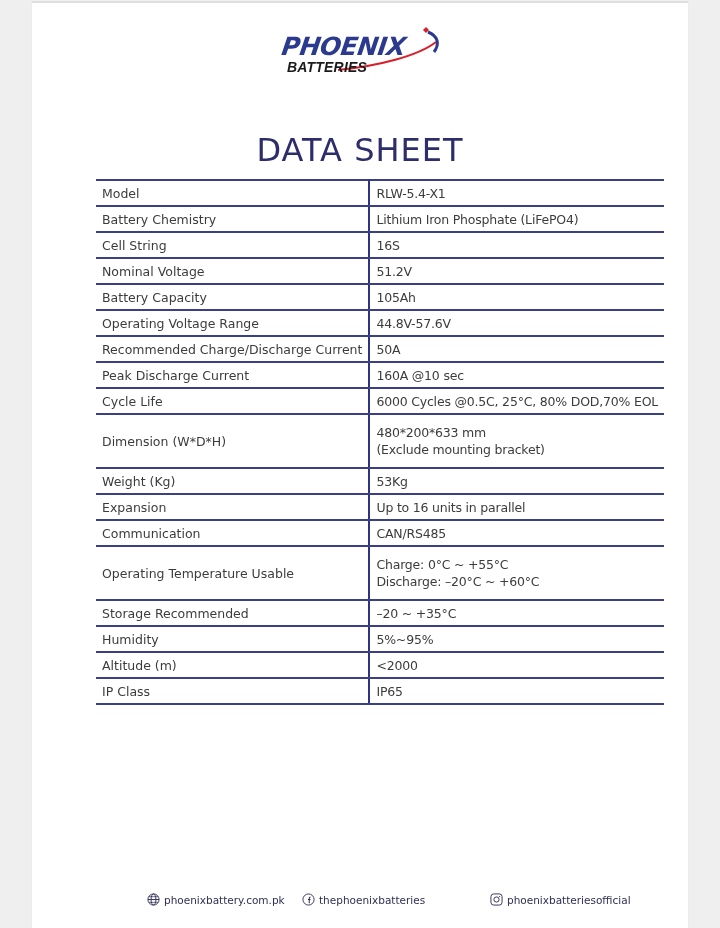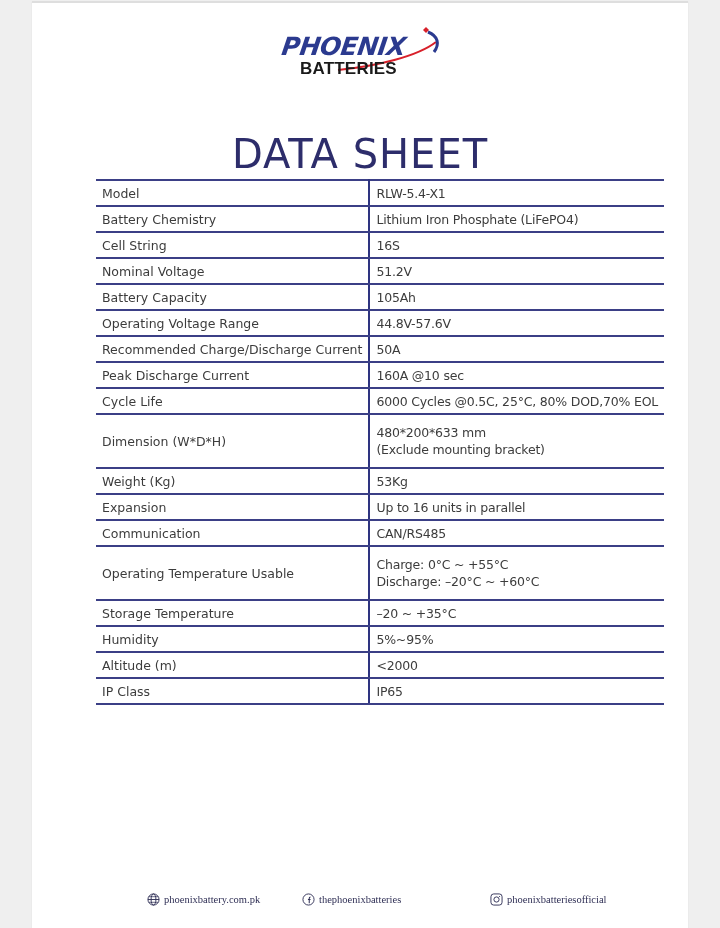--- a/index.html
+++ b/index.html
@@ -11,44 +11,44 @@
     position: absolute; left: 32px; top: 2px; width: 656px; height: 926px; background: #ffffff;
     box-shadow: 0 0 1px #d8d8d8;
   }
   .topline { position: absolute; left: 32px; top: 1px; width: 656px; height: 2px; background: #dedede; }
   .logo { position: absolute; left: 278px; top: 26px; width: 166px; height: 50px; }
   .logo-word {
     position: absolute; left: 4px; top: 6px; font-family: "DejaVu Sans", sans-serif; font-weight: bold;
     font-style: italic; font-size: 25px; color: #2b3a8f; letter-spacing: -0.5px; transform: skewX(-8deg);
   }
   .logo-sub {
-    position: absolute; left: 22px; top: 33px; font-family: "Liberation Sans", sans-serif; font-weight: bold;
-    font-size: 17px; color: #1a1a1a; letter-spacing: 0.2px;
+    position: absolute; left: 9px; top: 33px; font-family: "Liberation Sans", sans-serif; font-weight: bold;
+    font-size: 14px; color: #1a1a1a; letter-spacing: 0.2px; font-style: italic;
   }
   .logo svg { position: absolute; left: 0; top: 0; }
   .title {
     position: absolute; left: 0; width: 720px; top: 131px; text-align: center;
-    font-family: "DejaVu Sans", sans-serif; font-size: 40px; color: #2d2d6b; letter-spacing: 1px;
+    font-family: "DejaVu Sans", sans-serif; font-size: 32px; color: #2d2d6b; letter-spacing: 1px;
   }
   table.spec {
     position: absolute; left: 96px; top: 179px; width: 526px; border-collapse: collapse;
     font-family: "DejaVu Sans", sans-serif; font-size: 12.5px; color: #3c3c3c;
   }
   table.spec td {
     border-top: 2px solid #3b3f86; border-bottom: 2px solid #3b3f86; padding: 0 6px; height: 24px;
     vertical-align: middle; line-height: 17px; white-space: nowrap;
   }
   table.spec td.k { width: 250px; border-right: 2px solid #2e3480; margin-top: 13px; }
   table.spec td.v { padding-left: 6px; letter-spacing: -0.2px; margin-left: 45px; }
   table.spec tr.tall td { height: 52px; }
   .footer {
     position: absolute; top: 893px; left: 0; width: 720px; height: 18px;
     font-family: "DejaVu Sans", sans-serif; font-size: 10.5px; color: #2f2f55;
   }
-  .f-item { position: absolute; top: 0; display: flex; align-items: center; gap: 4px; font-family: Liberation Serif, serif; }
+  .f-item { position: absolute; top: 0; display: flex; align-items: center; gap: 4px; }
   .f-item svg { display: block; }
 </style>
 </head>
 <body>
 
 <div class="page"></div>
 <div class="topline"></div>
 
 <div class="logo">
   <svg width="166" height="50" viewBox="0 0 166 50">
@@ -144,21 +144,21 @@
         </td>
       </tr>
       <tr class="tall">
         <td class="k">Operating Temperature Usable</td>
         <td class="v">
           <div>Charge: 0°C ~ +55°C</div>
           <div>Discharge: –20°C ~ +60°C</div>
         </td>
       </tr>
       <tr>
-        <td class="k">Storage Temperature</td>
+        <td class="k">Storage Recommended</td>
         <td class="v">
           <div>–20 ~ +35°C</div>
         </td>
       </tr>
       <tr>
         <td class="k">Humidity</td>
         <td class="v">
           <div>5%~95%</div>
         </td>
       </tr>

